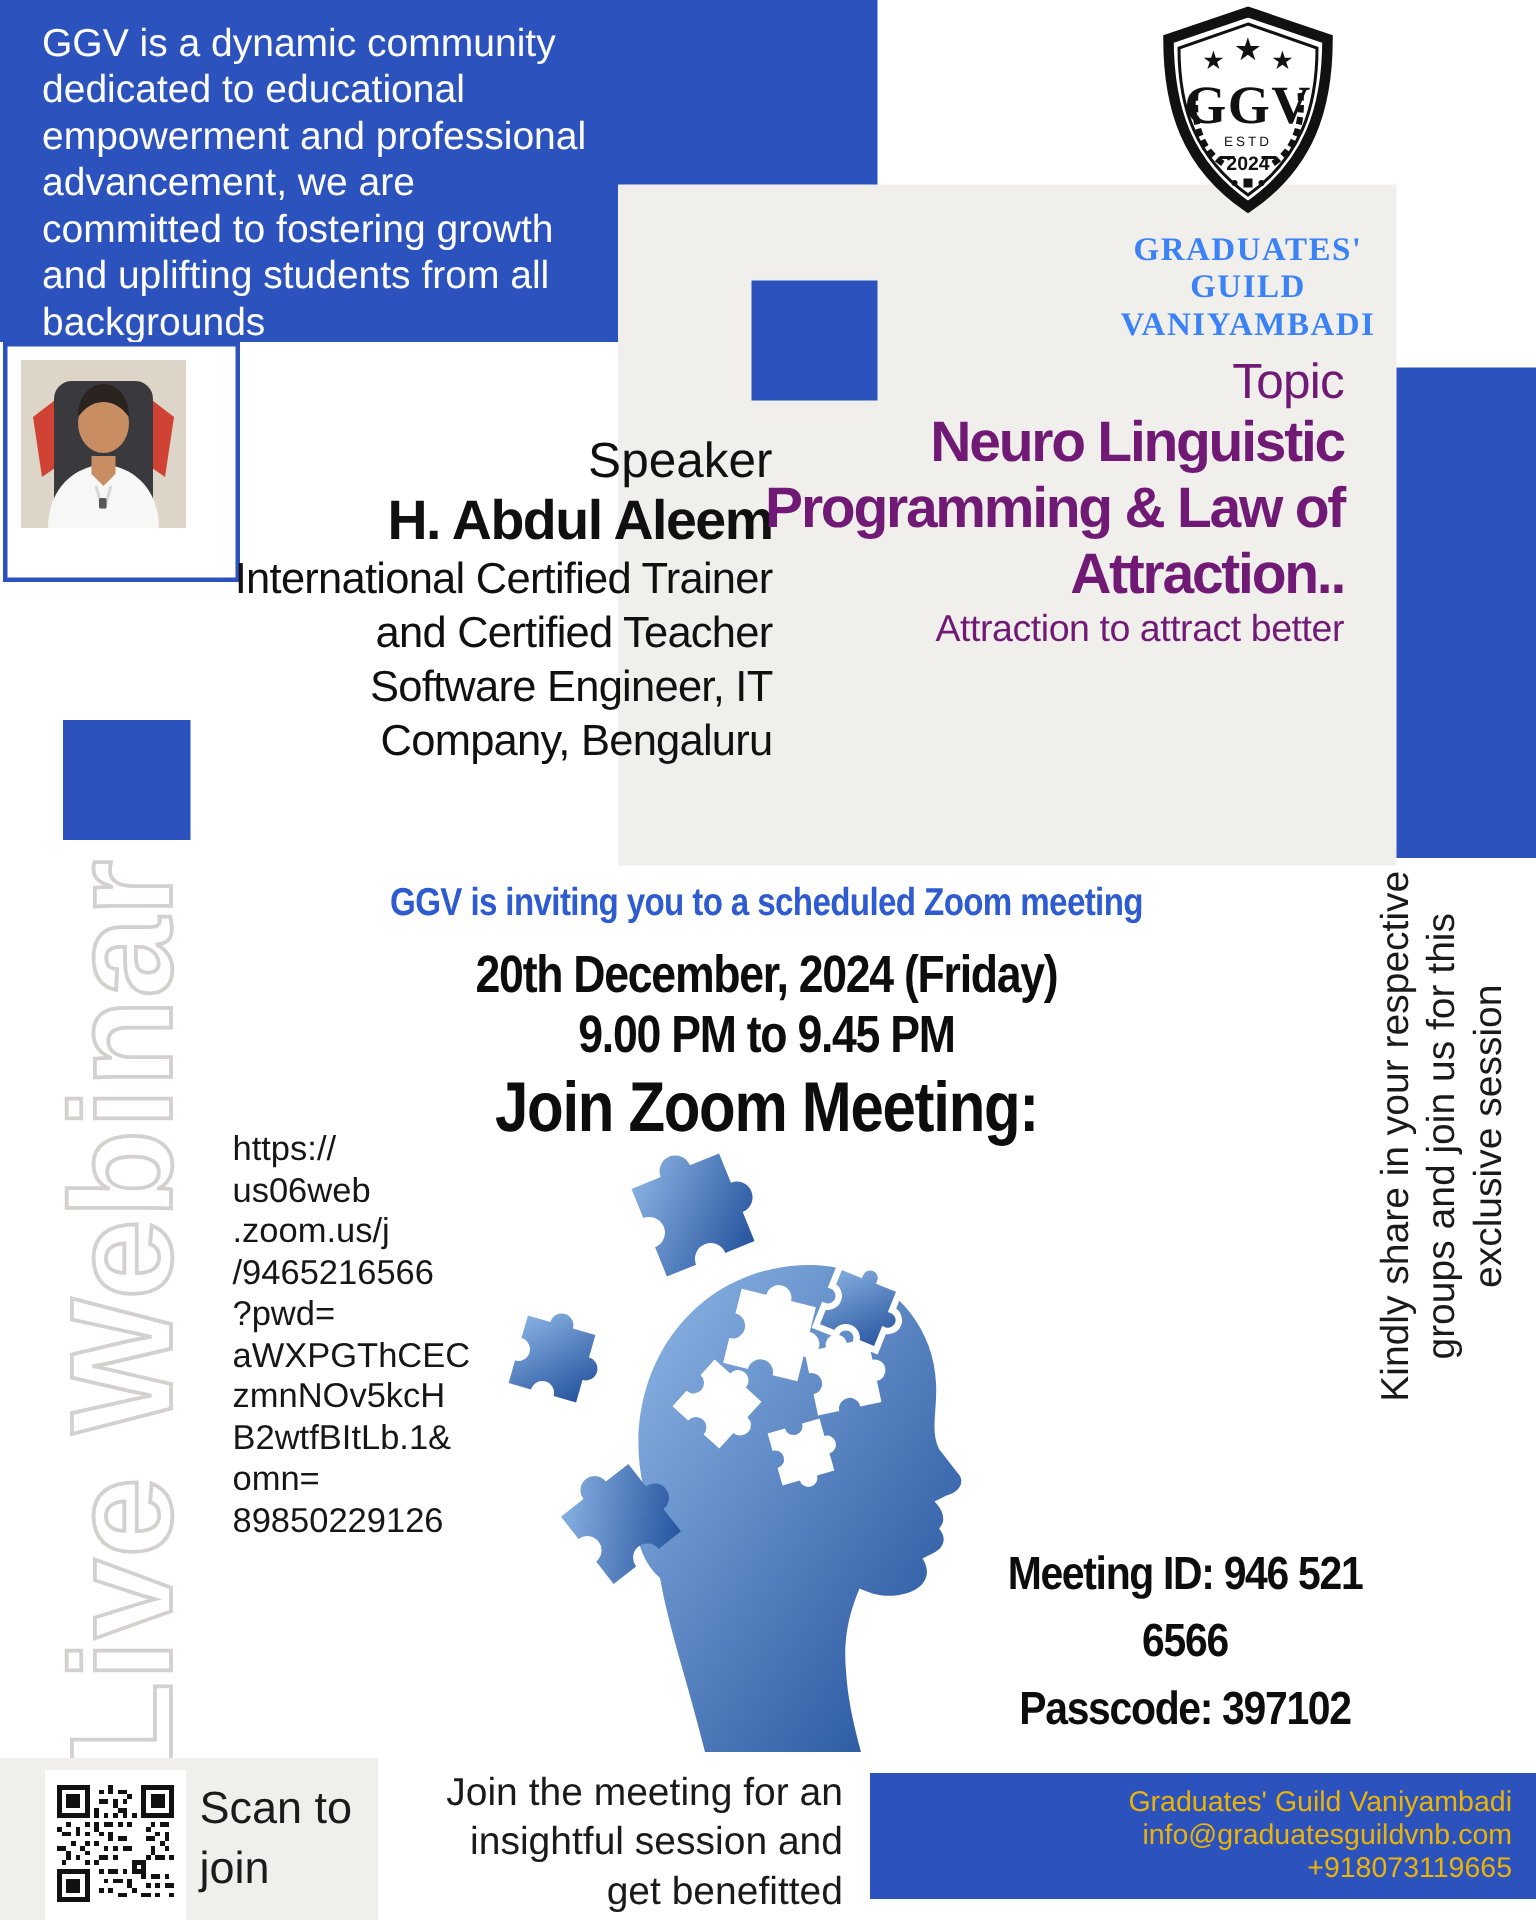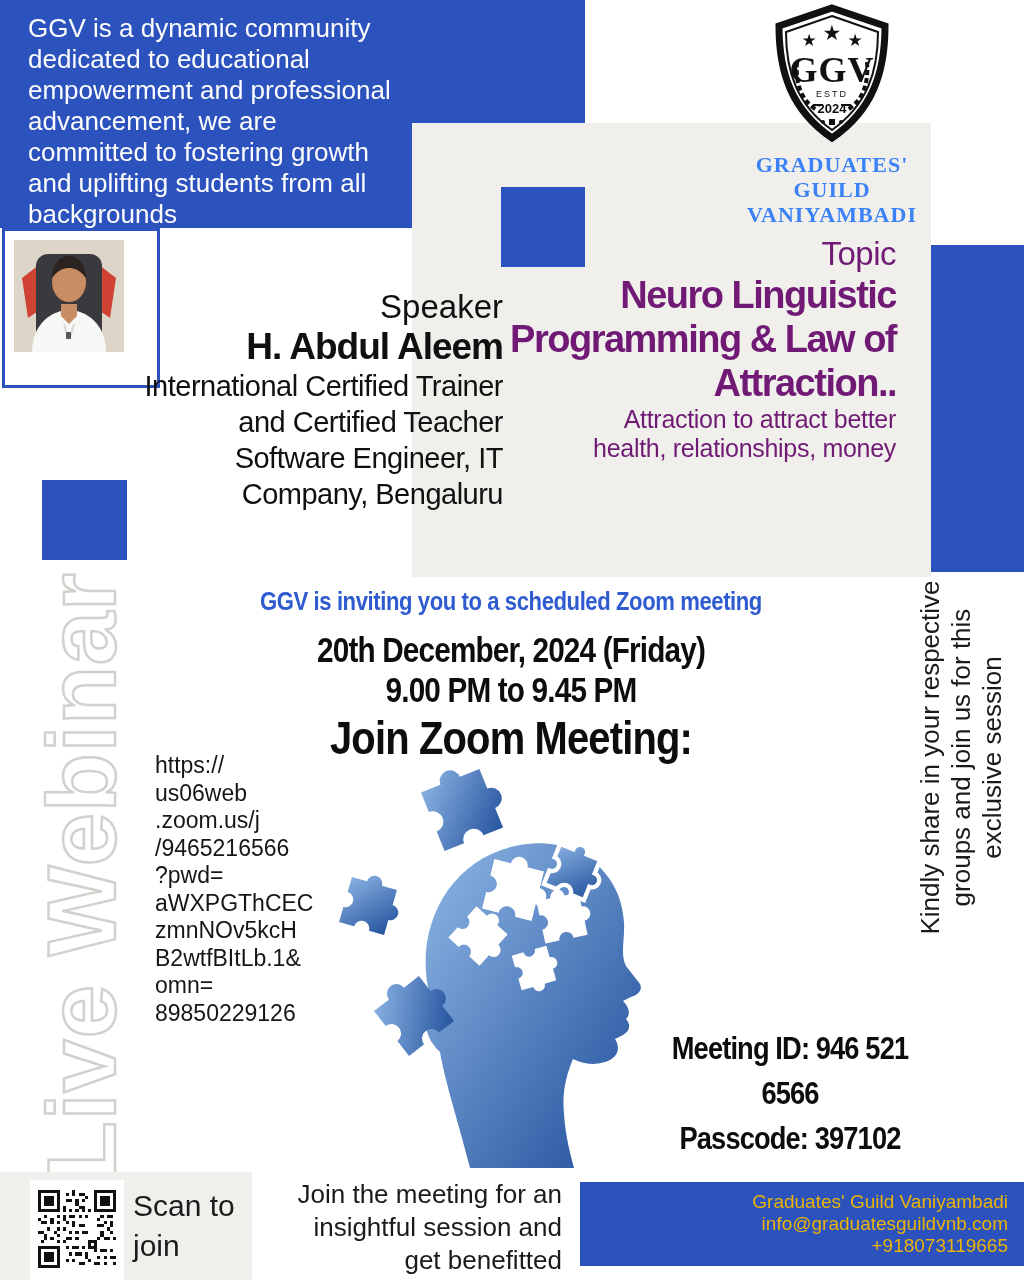--- a/index.html
+++ b/index.html
@@ -21,21 +21,21 @@
   #blue-square-left{left:42px;top:480px;width:85px;height:80px;}
 
   
   #logo-block{left:742px;top:4px;width:180px;text-align:center;}
   #logo-org{margin-top:4px;font-family:"Liberation Serif",serif;font-weight:bold;
             color:#3b82f6;font-size:22px;line-height:25px;letter-spacing:1px;}
 
   
   #speaker-photo-frame{left:2px;top:228px;width:134px;height:136px;background:#fff;
                        border:3px solid #2b52bd;padding:9px;}
-  #speaker-block{left:0;top:288px;width:466px;text-align:right;color:#101010;padding-left:37px;}
+  #speaker-block{left:12px;top:288px;width:466px;text-align:right;color:#101010;padding-left:37px;}
   #speaker-label{font-size:33px;line-height:38px;}
   #speaker-name{font-size:37px;line-height:42px;font-weight:bold;letter-spacing:-1px;}
   .cred{font-size:29px;line-height:36px;display:block;letter-spacing:-0.5px;}
 
   
   #topic-block{left:420px;top:235px;width:476px;text-align:right;color:#701a75;}
   #topic-label{font-size:33px;line-height:38px;letter-spacing:-0.5px;}
   .topic-title{display:block;font-size:38px;line-height:44px;font-weight:bold;letter-spacing:-1.5px;}
   .topic-sub{display:block;font-size:25px;line-height:29px;letter-spacing:-0.3px;}
 
@@ -141,21 +141,20 @@
     <span class="cred">Software Engineer, IT</span>
     <span class="cred">Company, Bengaluru</span>
   </div>
 
   <div class="abs" id="topic-block">
     <div id="topic-label">Topic</div>
     <span class="topic-title">Neuro Linguistic</span>
     <span class="topic-title">Programming &amp; Law of</span>
     <span class="topic-title">Attraction..</span>
     <span class="topic-sub">Attraction to attract better</span>
-    <span class="topic-sub">health, relationships, money</span>
   </div>
 
   <div class="abs cline" id="invite-line">GGV is inviting you to a scheduled Zoom meeting</div>
   <div class="abs cline" id="date-line">20th December, 2024 (Friday)</div>
   <div class="abs cline" id="time-line">9.00 PM to 9.45 PM</div>
   <div class="abs cline" id="join-heading">Join Zoom Meeting:</div>
 
   <div class="abs" id="zoom-url">
     <span>https://</span>
     <span>us06web</span>

